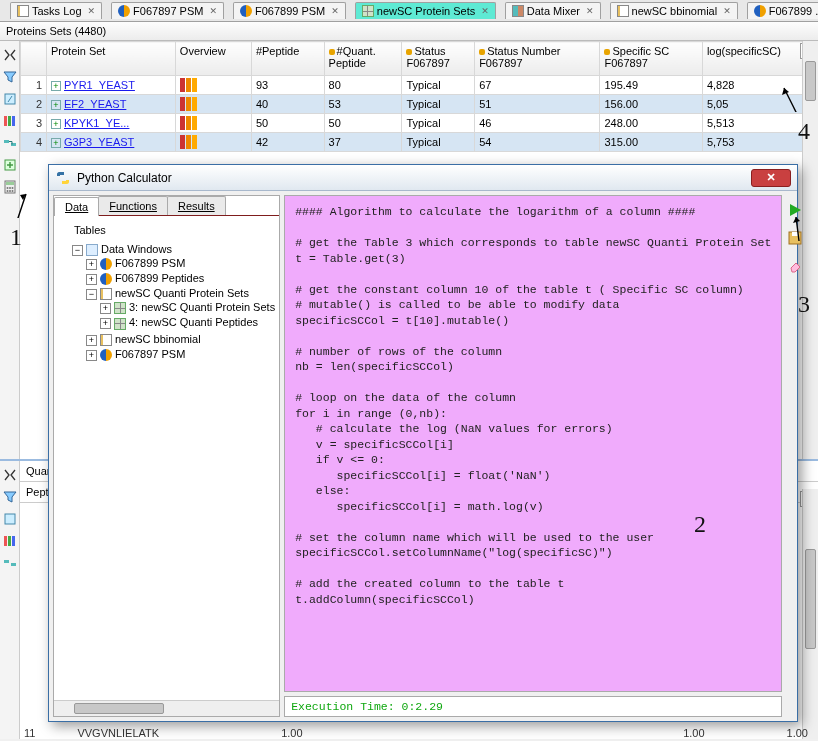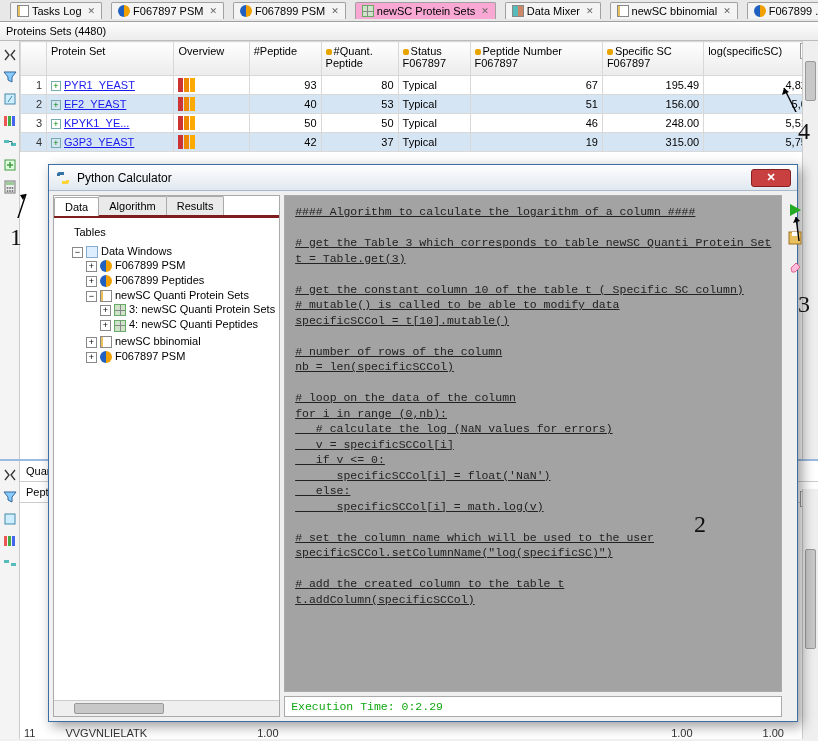--- a/index.html
+++ b/index.html
@@ -1,40 +1,40 @@
 <!DOCTYPE html>
 <html><head>
 <meta charset="utf-8">
 <style>
 * { box-sizing: border-box; margin: 0; padding: 0; font-family: Tahoma, sans-serif; font-size: 11px; }
 body { background: #f0f0f0; width: 818px; height: 741px; position: relative; overflow: hidden; }
 
 
 .tabbar { display: flex; align-items: center; background: #e8e8e8; border-bottom: 1px solid #a0a0a0; height: 22px; padding: 0 2px; }
 .tab { display: flex; align-items: center; gap: 3px; padding: 2px 6px; border: 1px solid #a0a0a0; border-bottom: none; background: #f4f4f4; margin-right: 1px; border-radius: 2px 2px 0 0; white-space: nowrap; cursor: pointer; margin-left: 8px; }
-.tab.active { background: #f9a8d4; }
+.tab.active { background: #5eead4; }
 .tab .close { color: #666; font-size: 9px; margin-left: 3px; cursor: pointer; }
 .tabbar-end { margin-left: auto; display: flex; gap: 2px; }
 .tabbar-end button { width: 14px; height: 14px; border: 1px solid #999; background: #eee; font-size: 8px; cursor: pointer; }
 
 
 .panel-header { background: linear-gradient(#fdfdfd,#ececec); padding: 3px 6px; border-bottom: 1px solid #bbb; }
 
 
 .main { display: flex; height: 418px; }
 .lefticons { width: 20px; background: #f4f4f4; border-right: 1px solid #ccc; display: flex; flex-direction: column; align-items: center; gap: 6px; padding-top: 6px; }
 .lefticons .ic { width: 16px; height: 16px; display: flex; align-items: center; justify-content: center; cursor: pointer; }
 
 
 .table-wrap { flex: 1; background: #fff; position: relative; overflow: hidden; }
 table { border-collapse: collapse; width: 100%; }
 th, td { border: 1px solid #d8d8d8; padding: 2px 4px; white-space: nowrap; font-size: 11px; }
 th { background: linear-gradient(#fefefe,#ececec); text-align: left; font-weight: normal; height: 34px; vertical-align: top; padding-top: 3px; }
 th .dot { display:inline-block; width:6px; height:6px; background:#e8a400; border-radius:2px; margin-right:2px; vertical-align:middle;}
-td.num { text-align: right; }
+td.num { }
 tr.sel td { background: #d6e5f3; }
 .rownum { text-align: right; color: #333; padding-right: 4px; }
 .pset { color: #1a1aee; text-decoration: underline; }
 .plus-ic { display:inline-block; width:10px; height:10px; border:1px solid #7aa; color:#080; text-align:center; line-height:8px; font-size:9px; margin-right:3px;}
 .barcell { display:flex; gap:1px; }
 .barcell span { width:5px; height:14px; }
 .scroll-v { position:absolute; right:0; top:0; bottom:0; width:16px; background:#efefef; border-left:1px solid #ccc;}
 .scroll-v .thumb{position:absolute;left:2px;right:2px;top:20px;height:40px;background:#c8c8c8;border:1px solid #999;border-radius:2px;}
 .corner-btn { position:absolute; right:2px; top:2px; width:16px; height:16px; border:1px solid #999; background:#fff; font-size:9px; cursor:pointer;}
 
@@ -43,34 +43,34 @@
 .lower .lefticons { border-right:1px solid #ccc;}
 .lower-content { flex:1; background:#fff; position:relative;}
 
 
 .dialog { position: absolute; left: 48px; top: 164px; width: 750px; height: 558px; background: #f0f0f0; border: 1px solid #3a6ea5; box-shadow: 4px 4px 12px rgba(0,0,0,.4); }
 .dlg-title { background: linear-gradient(#fff,#e0e8f0); height: 26px; display:flex; align-items:center; padding: 0 6px; gap:6px; border-bottom:1px solid #a8b8cc;}
 .dlg-title .t { flex:1; font-size:12px; }
 .dlg-close { width: 40px; height:18px; background:#c94040; color:#fff; border:1px solid #8a1f1f; border-radius:3px; display:flex; align-items:center; justify-content:center; font-weight:bold; cursor:pointer;}
 .dlg-body { display:flex; height: calc(100% - 26px); padding:4px; gap:4px; }
 .dlg-left { width: 236px; border:1px solid #aaa; background:#fff; display:flex; flex-direction:column; }
-.dlg-tabs { display:flex; border-bottom:3px solid #7f1d1d; }
+.dlg-tabs { display:flex; border-bottom:1px solid #7f1d1d;text-decoration:underline; }
 .dlg-tabs .dt { padding: 3px 10px; border:1px solid #aaa; border-bottom:none; background:#eaeaea; margin-right:-1px; cursor:pointer; border-radius:2px 2px 0 0;}
 .dlg-tabs .dt.active { background:#fff; position:relative; top:1px; }
 .tree { padding: 6px 4px; flex:1; overflow:auto; }
 .tree-lbl { margin: 2px 0 6px 16px; }
 .tree ul { list-style:none; padding-left:14px; }
 .tree li { padding:1px 0; white-space:nowrap;}
 .tree .exp { display:inline-block; width:11px; height:11px; border:1px solid #888; text-align:center; line-height:9px; font-size:9px; margin-right:3px; background:#fff;}
 .tree .nic { display:inline-block; width:12px; height:12px; margin-right:3px; vertical-align:middle;}
 .dlg-left-scroll { height:16px; background:#efefef; border-top:1px solid #ccc; position:relative;}
 .dlg-left-scroll .th{position:absolute;top:2px;bottom:2px;left:20px;width:90px;background:#c8c8c8;border:1px solid #999;border-radius:2px;}
 
 .dlg-center { flex:1; display:flex; flex-direction:column; gap:4px; }
-.code { flex:1; border:1px solid #aaa; background:#a3a3a3; padding:8px 10px; font-family: "Courier New", monospace; font-size: 11.5px; line-height: 1.35; white-space: pre; overflow:auto; color:#222;text-decoration:underline;}
+.code { flex:1; border:1px solid #aaa; background:#f0abfc; padding:8px 10px; font-family: "Courier New", monospace; font-size: 11.5px; line-height: 1.35; white-space: pre; overflow:auto; color:#222;}
 .exec { border:1px solid #aaa; background:#fff; padding: 3px 6px; color:#10a810; font-family: "Courier New", monospace; font-size: 11.5px;}
 
 .dlg-right { width: 28px; display:flex; flex-direction:column; align-items:center; gap:10px; padding-top:6px;}
 .dlg-right .btn { width:18px; height:18px; display:flex; align-items:center; justify-content:center; cursor:pointer;}
 
 
 .callout { position:absolute; font-size: 24px; font-family: Georgia, serif; color:#111; pointer-events:none;}
 .arrow { position:absolute; width:30px; height:30px; pointer-events:none;}
 
 
@@ -186,21 +186,21 @@
       <thead>
           <tr>
         <th style="width:26px"></th>
         <th>Protein Set</th>
         <th>Overview</th>
         <th>#Peptide</th>
         <th><span class="dot"></span><span style="white-space:pre-line">#Quant.
 Peptide</span></th>
         <th><span class="dot"></span><span style="white-space:pre-line">Status
 F067897</span></th>
-        <th><span class="dot"></span><span style="white-space:pre-line">Peptide Number
+        <th><span class="dot"></span><span style="white-space:pre-line">Status Number
 F067897</span></th>
         <th><span class="dot"></span><span style="white-space:pre-line">Specific SC
 F067897</span></th>
         <th>log(specificSC)</th>
       </tr>
         </thead>
       <tbody id="tbody">
           <tr>
             <td class="rownum">1</td>
   <td><span class="plus-ic">+</span><span class="pset">PYR1_YEAST</span></td>
@@ -258,21 +258,21 @@
   <td>
               <div class="barcell">
                 <span style="background:#c33"></span>
                 <span style="background:#e80"></span>
                 <span style="background:#fa0"></span>
               </div>
             </td>
   <td class="num">42</td>
             <td class="num">37</td>
             <td>Typical</td>
-  <td class="num">19</td>
+  <td class="num">54</td>
             <td class="num">315.00</td>
             <td class="num">5,753</td>
           </tr>
         </tbody>
     </table>
     <div class="scroll-v">
         <div class="thumb"></div>
       </div>
   </div>
 </div>
@@ -322,21 +322,21 @@
   <div class="lower-content">
     <div style="padding:4px 6px;border-bottom:1px solid #ccc">Quan</div>
     <div style="padding:4px 6px;border-bottom:1px solid #ccc">Peptide</div>
     <button class="corner-btn" style="top:30px">⊞</button>
     <div class="scroll-v" style="top:28px">
         <div class="thumb" style="top:60px;height:100px"></div>
       </div>
   </div>
 </div>
 
-<div style="position:absolute;left:24px;bottom:2px;right:34px;display:flex;gap:30px;color:#333;font-size:11px">
+<div style="position:absolute;left:24px;bottom:2px;right:10px;display:flex;gap:42px;color:#333;font-size:11px">
   <span>11</span>
   <span>VVGVNLIELATK</span>
   <span style="margin-left:80px">1.00</span>
   <span style="margin-left:auto;margin-right:40px">1.00</span>
   <span>1.00</span>
 </div>
 
 <div class="dialog">
   <div class="dlg-title">
     <span>
@@ -345,21 +345,21 @@
           <path d="M12 14H7v-3h4v-1h3v2c0 1-1 2-2 2z" fill="#FFD43B"></path>
         </svg>
       </span>
     <span class="t">Python Calculator</span>
     <div class="dlg-close">✕</div>
   </div>
   <div class="dlg-body">
     <div class="dlg-left">
       <div class="dlg-tabs">
         <div class="dt active">Data</div>
-        <div class="dt">Algorithm</div>
+        <div class="dt">Functions</div>
         <div class="dt">Results</div>
       </div>
       <div class="tree">
         <div class="tree-lbl">Tables</div>
         <ul id="tree-root">
             <li><span class="exp">−</span><span class="nic" style="background:#def;border:1px solid #8ac"></span>Data Windows<ul>
                 <li><span class="exp">+</span><span class="nic pie-ic"></span>F067899 PSM</li>
                 <li><span class="exp">+</span><span class="nic pie-ic"></span>F067899 Peptides</li>
                 <li><span class="exp">−</span><span class="nic sheet-ic"></span>newSC Quanti Protein Sets<ul>
                     <li><span class="exp">+</span><span class="nic grid-ic"></span>3: newSC Quanti Protein Sets</li>

